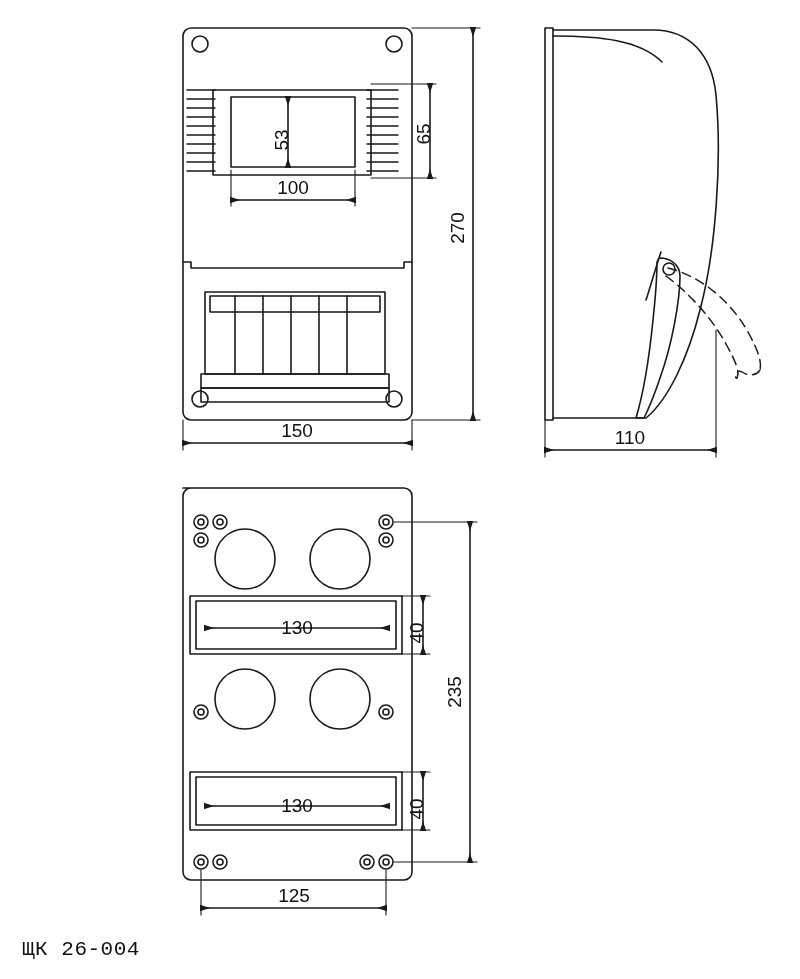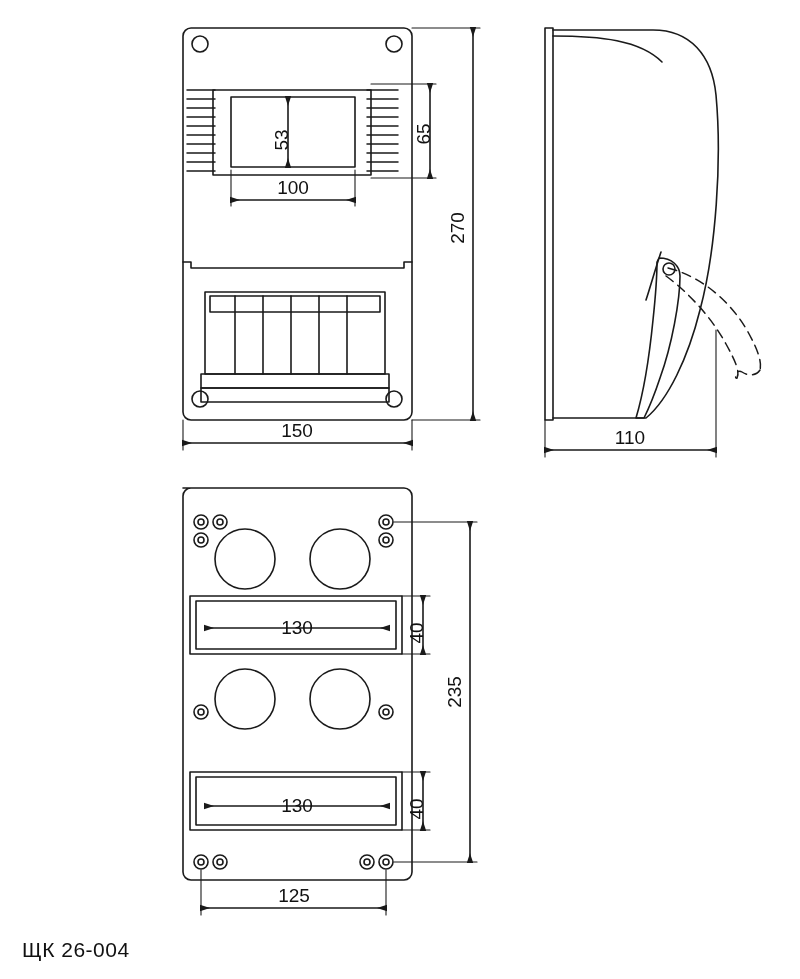--- a/index.html
+++ b/index.html
@@ -23,20 +23,21 @@
     height: 979px;
   }
   .caption {
     position: absolute;
     left: 22px;
     top: 938px;
     font-size: 21px;
     letter-spacing: 0.5px;
     color: #111;
     white-space: nowrap;
+    font-family: Liberation Mono, monospace;
   }
   text {
     font-family: "Liberation Sans", sans-serif;
     fill: #111;
   }
   .dim-text {
     font-size: 19px;
   }
 </style>
 </head>

